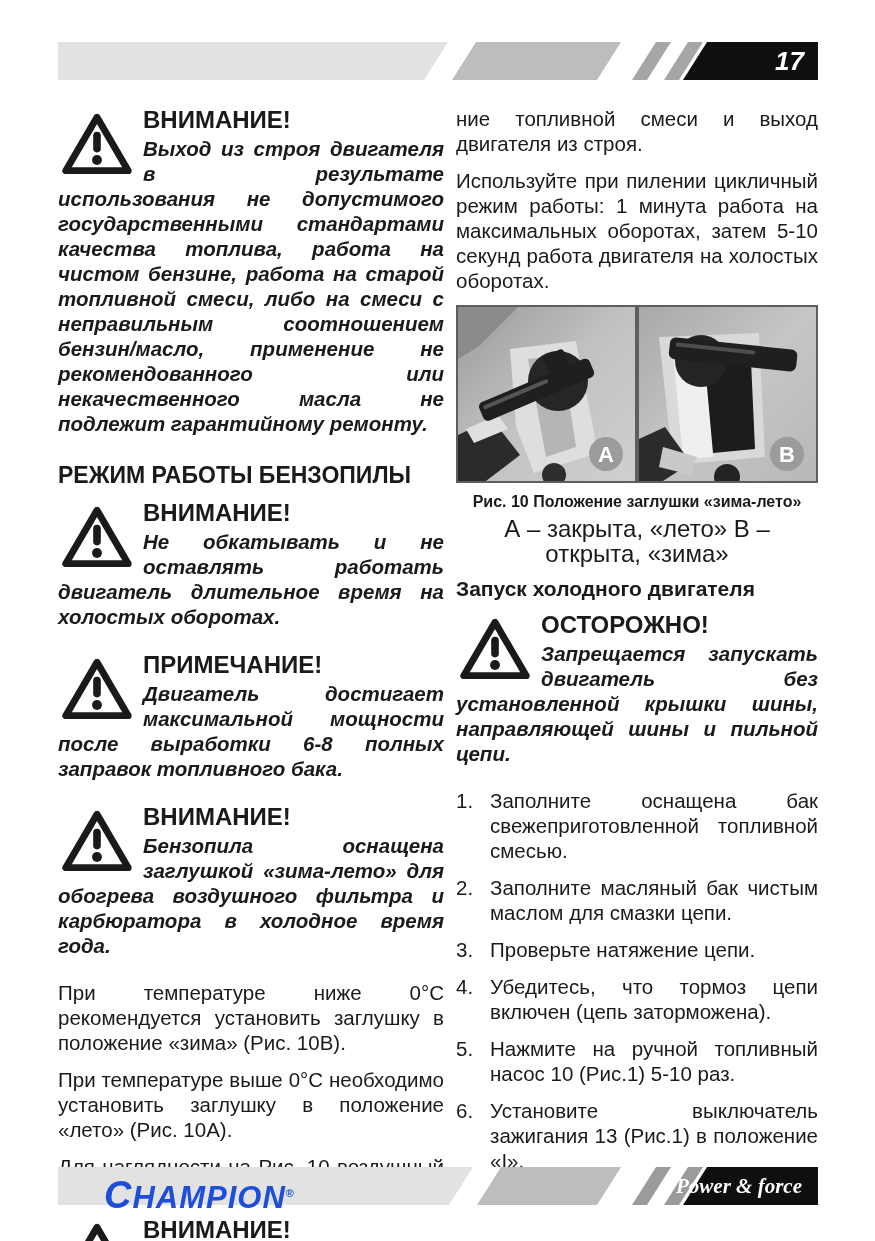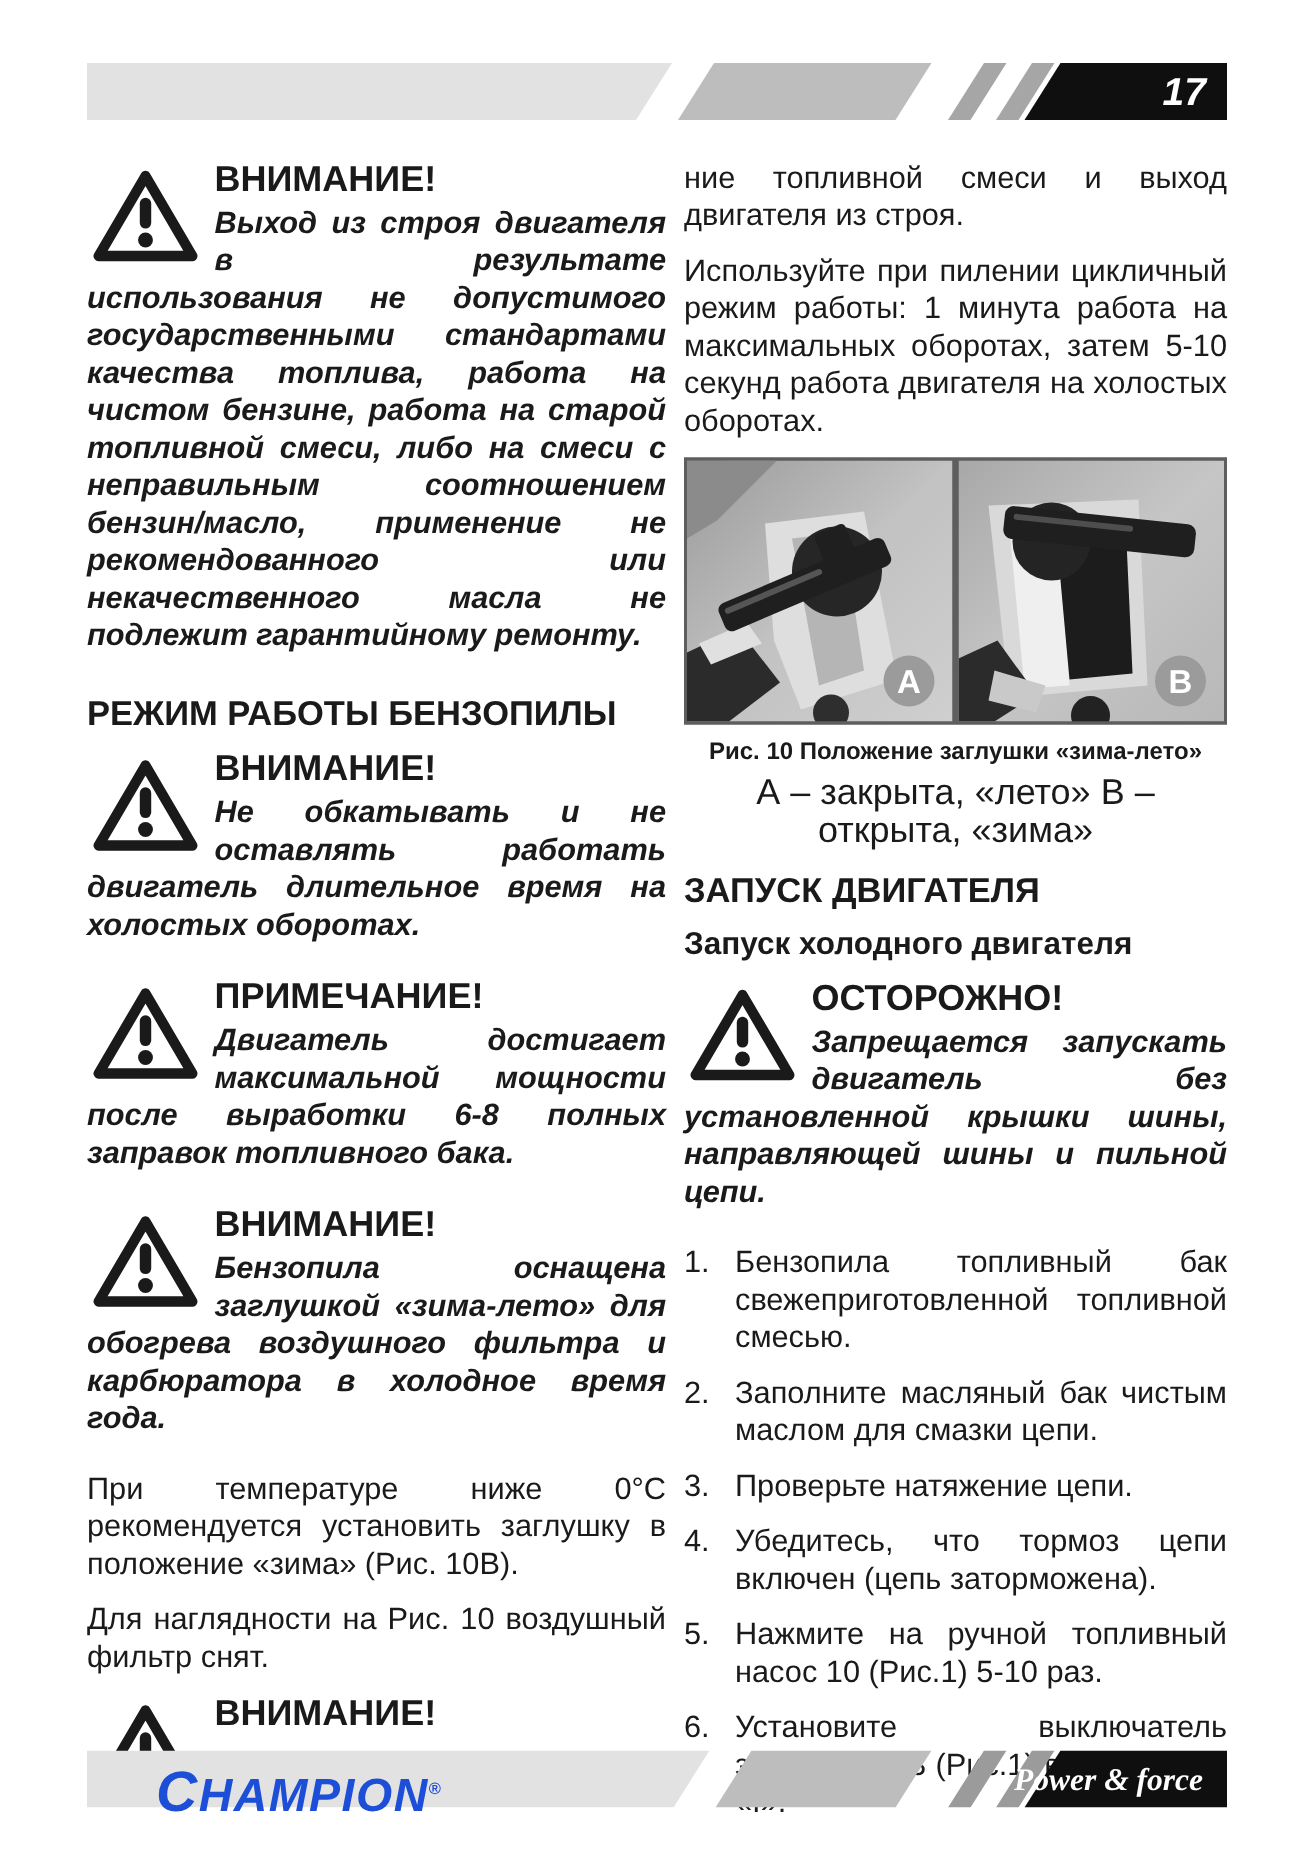--- a/index.html
+++ b/index.html
@@ -114,20 +114,21 @@
       <svg class="warn-icon" viewBox="0 0 96 84">
         <polygon points="48,7 7,77 89,77" fill="none" stroke="#1a1a1a" stroke-width="9" stroke-linejoin="round"></polygon>
         <rect x="43" y="26" width="10" height="27" rx="5" fill="#1a1a1a"></rect>
         <circle cx="48" cy="63" r="6.5" fill="#1a1a1a"></circle>
       </svg>
       <div class="warn-title">ВНИМАНИЕ!</div>
       <p class="warn-text">Бензопила оснащена заглушкой «зима-лето» для обогрева воздушного фильтра и карбюратора в холодное время года.</p>
     </div>
 
     <p>При температуре ниже 0°С рекомендуется установить заглушку в положение «зима» (Рис. 10В).</p>
+    <p>При температуре выше 0°С необходимо установить заглушку в положение «лето» (Рис. 10А).</p>
     <p>Для наглядности на Рис. 10 воздушный фильтр снят.</p>
 
     <div class="warn">
       <svg class="warn-icon" viewBox="0 0 96 84">
         <polygon points="48,7 7,77 89,77" fill="none" stroke="#1a1a1a" stroke-width="9" stroke-linejoin="round"></polygon>
         <rect x="43" y="26" width="10" height="27" rx="5" fill="#1a1a1a"></rect>
         <circle cx="48" cy="63" r="6.5" fill="#1a1a1a"></circle>
       </svg>
       <div class="warn-title">ВНИМАНИЕ!</div>
 
@@ -189,37 +190,36 @@
           <polygon points="24,140 58,150 52,168 20,160" fill="#c9c9c9"></polygon>
           <circle cx="88" cy="170" r="13" fill="#222222"></circle>
           <circle cx="148" cy="147" r="17" fill="#9b9b9b"></circle>
           <text x="148" y="155" font-family="Liberation Sans, sans-serif" font-size="22" font-weight="bold" fill="#ffffff" text-anchor="middle">B</text>
         </svg>
       </div>
       <div class="fig-caption">Рис. 10 Положение заглушки «зима-лето»</div>
       <div class="fig-subcaption">А – закрыта, «лето» В – открыта, «зима»</div>
     </div>
 
-    <h2 class="section-heading">ЗАПУСК ДВИГАТЕЛЯ</h2>
     <h3 class="sub-heading">Запуск холодного двигателя</h3>
 
     <div class="warn">
       <svg class="warn-icon" viewBox="0 0 96 84">
         <polygon points="48,7 7,77 89,77" fill="none" stroke="#1a1a1a" stroke-width="9" stroke-linejoin="round"></polygon>
         <rect x="43" y="26" width="10" height="27" rx="5" fill="#1a1a1a"></rect>
         <circle cx="48" cy="63" r="6.5" fill="#1a1a1a"></circle>
       </svg>
       <div class="warn-title">ОСТОРОЖНО!</div>
       <p class="warn-text">Запрещается запускать двигатель без установленной крышки шины, направляющей шины и пильной цепи.</p>
     </div>
 
     <ol class="steps">
         <li>
           <span class="step-num">1.</span>
-          <span class="step-text">Бензопила топливный бак свежеприготовленной топливной смесью.</span>
+          <span class="step-text">Заполните оснащена бак свежеприготовленной топливной смесью.</span>
         </li>
         <li>
           <span class="step-num">2.</span>
           <span class="step-text">Заполните масляный бак чистым маслом для смазки цепи.</span>
         </li>
         <li>
           <span class="step-num">3.</span>
           <span class="step-text">Проверьте натяжение цепи.</span>
         </li>
         <li>

